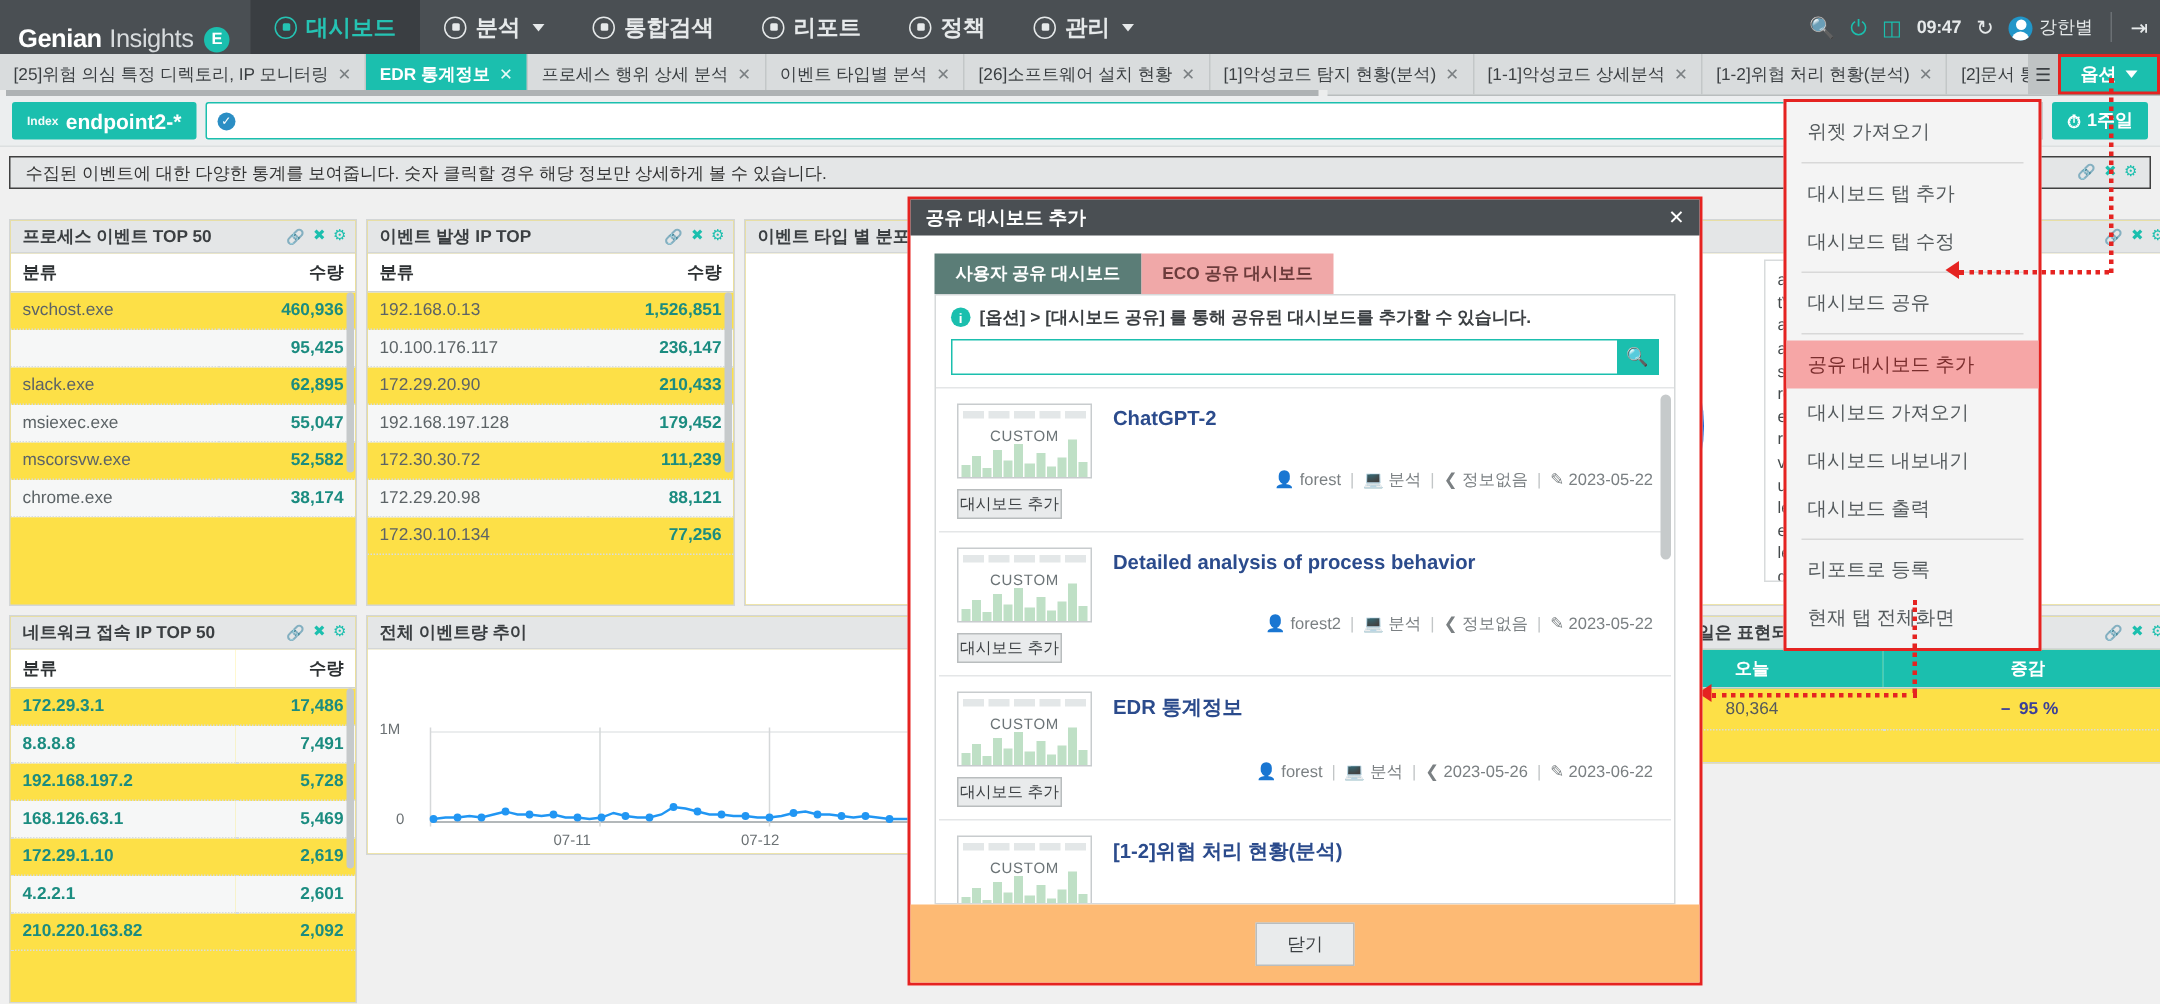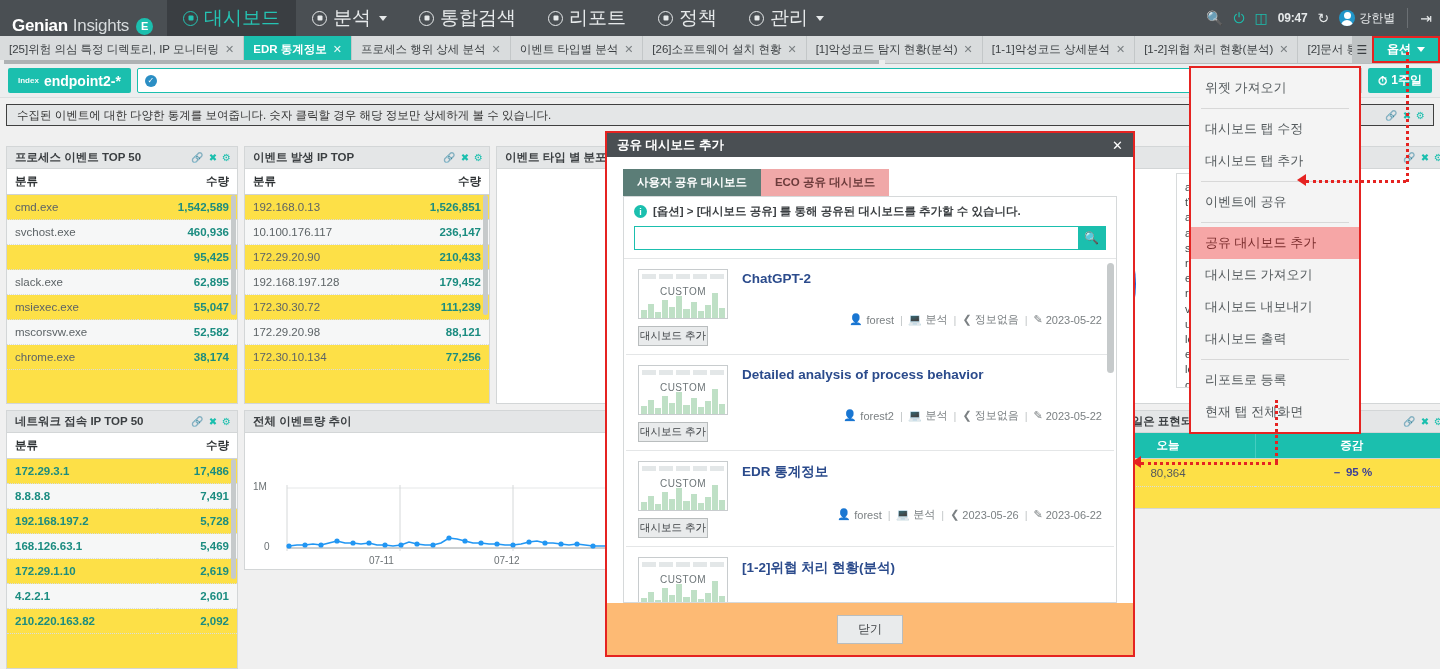--- a/index.html
+++ b/index.html
@@ -23,21 +23,21 @@
     letter-spacing: -0.3px;
   }
   .brand .b2 { color: #d7dbdd; font-weight: normal; }
   .brand .blogo {
     width: 17px; height: 17px; border-radius: 50%; background: #1bbfae;
     color: #fff; font-size: 11px; font-weight: bold; display: flex;
     align-items: center; justify-content: center; margin-left: 2px;
   }
   .navitem {
     display: flex; align-items: center; gap: 6px; padding: 0 16px;
-    color: #e6e9ea; font-size: 19px; font-weight: normal; cursor: pointer;
+    color: #e6e9ea; font-size: 15px; font-weight: bold; cursor: pointer;
     white-space: nowrap;
   }
   .navitem.active { background: #3a3e42; color: #25c3b3; }
   .navitem .nico {
     width: 15px; height: 15px; border-radius: 50%;
     border: 1.6px solid currentColor; display: inline-block; position: relative;
   }
   .navitem .nico::after {
     content: ""; position: absolute; left: 50%; top: 50%;
     width: 5px; height: 5px; background: currentColor; border-radius: 1px;
@@ -47,21 +47,21 @@
     width: 0; height: 0; border-left: 4px solid transparent;
     border-right: 4px solid transparent; border-top: 5px solid currentColor;
     margin-left: 2px;
   }
   #navright {
     margin-left: auto; display: flex; align-items: center; gap: 10px;
     padding-right: 8px; color: #e6e9ea;
   }
   #navright .ic { font-size: 14px; cursor: pointer; line-height: 1; }
   .clock { font-size: 12px; font-weight: bold; letter-spacing: -0.2px; }
-  .user { display: flex; align-items: flex-start; gap: 4px; font-size: 12px; }
+  .user { display: flex; align-items: flex-end; gap: 4px; font-size: 12px; }
   .uav {
     width: 16px; height: 16px; border-radius: 50%; background: #2196c9;
     display: inline-block; position: relative; overflow: hidden;
   }
   .uav::after {
     content: ""; position: absolute; width: 7px; height: 7px; border-radius: 50%;
     background: #fff; left: 4.5px; top: 2.5px;
   }
   .uav::before {
     content: ""; position: absolute; width: 12px; height: 7px;
@@ -474,24 +474,20 @@
     </div>
     <div class="wscroll">
       <table class="wt">
         <thead>
             <tr>
           <th>분류</th>
           <th class="num">수량</th>
         </tr>
           </thead>
         <tbody>
-          <tr>
-              <td>cmd.exe</td>
-              <td class="num">1,542,589</td>
-            </tr>
           <tr>
               <td>svchost.exe</td>
               <td class="num">460,936</td>
             </tr>
           <tr>
               <td></td>
               <td class="num">95,425</td>
             </tr>
           <tr>
               <td>slack.exe</td>
@@ -765,24 +761,24 @@
 <div class="dash-v" style="left:1406px; top:52px; height:130px;"></div>
 <div class="dash-h" style="left:1306px; top:180px; width:100px;"></div>
 <div class="arrowL" style="left:1297px; top:174px;"></div>
 <div class="dash-v" style="left:1275px; top:400px; height:62px;"></div>
 <div class="dash-h" style="left:1141px; top:462px; width:137px;"></div>
 <div class="arrowL" style="left:1132px; top:456px;"></div>
 
 <div id="optmenu">
   <div class="mi">위젯 가져오기</div>
   <div class="sep"></div>
+  <div class="mi">대시보드 탭 추가</div>
   <div class="mi">대시보드 탭 수정</div>
-  <div class="mi">대시보드 탭 추가</div>
   <div class="sep"></div>
-  <div class="mi">이벤트에 공유</div>
+  <div class="mi">대시보드 공유</div>
   <div class="sep"></div>
   <div class="mi hl">공유 대시보드 추가</div>
   <div class="mi">대시보드 가져오기</div>
   <div class="mi">대시보드 내보내기</div>
   <div class="mi">대시보드 출력</div>
   <div class="sep"></div>
   <div class="mi">리포트로 등록</div>
   <div class="mi">현재 탭 전체화면</div>
 </div>
 

